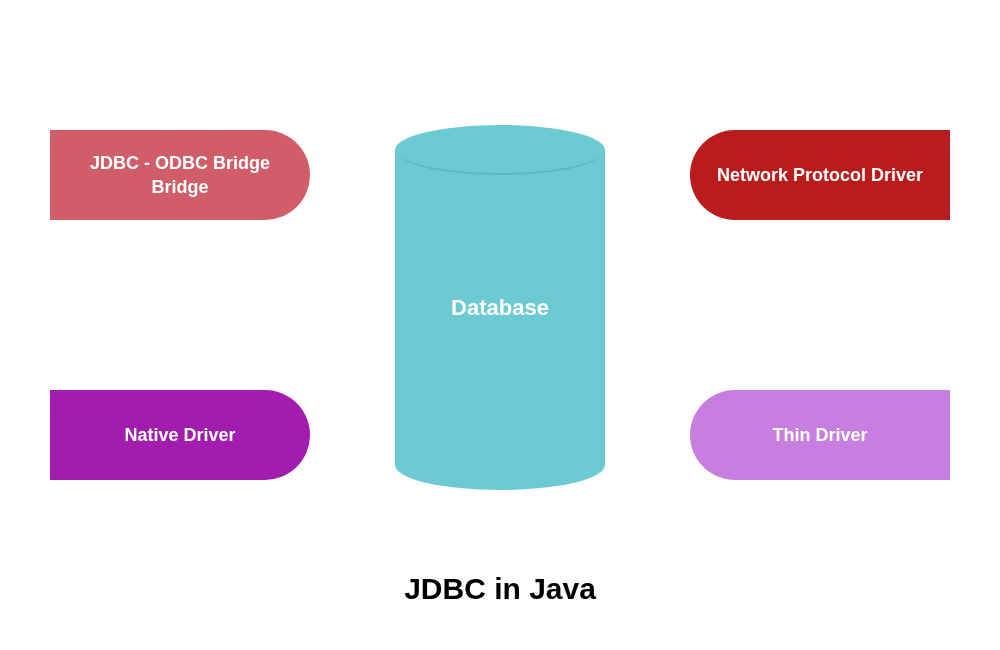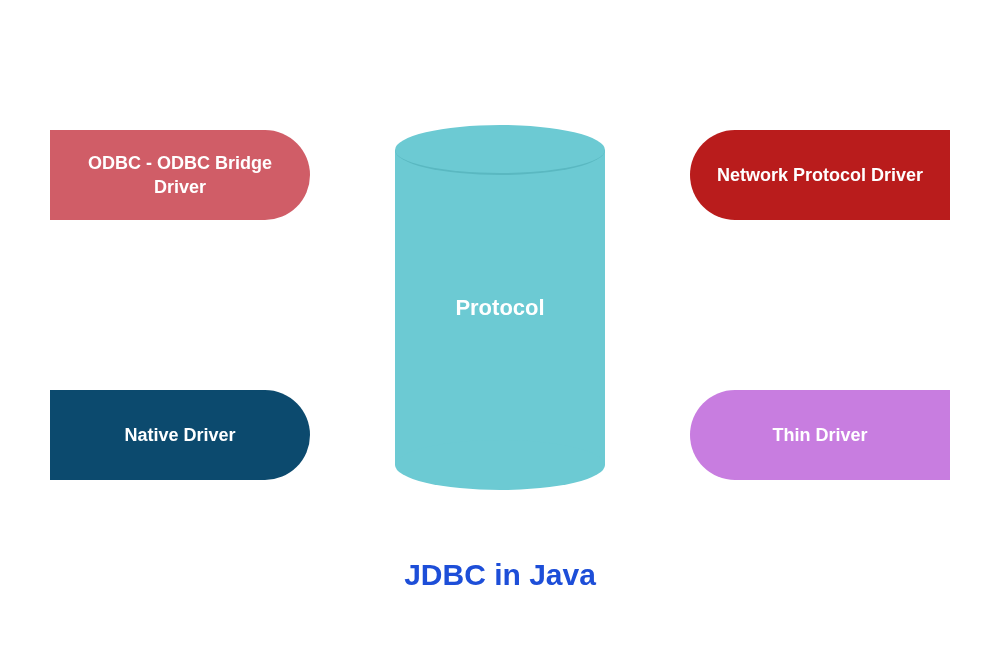--- a/index.html
+++ b/index.html
@@ -36,21 +36,21 @@
     .box-top-left {
       top: 130px;
       left: 50px;
       background: #d05d67;
       border-top-right-radius: 45px;
       border-bottom-right-radius: 45px;
     }
     .box-bottom-left {
       top: 390px;
       left: 50px;
-      background: #0c4a6e;
+      background: #a21caf;
       border-top-right-radius: 45px;
       border-bottom-right-radius: 45px;
     }
     .box-top-right {
       top: 130px;
       right: 50px;
       background: #b91c1c;
       border-top-left-radius: 45px;
       border-bottom-left-radius: 45px;
     }
@@ -102,51 +102,51 @@
       top: 50%;
       left: 50%;
       transform: translate(-50%, -50%);
       color: #ffffff;
       font-size: 22px;
       font-weight: 600;
       z-index: 2;
     }
     .title {
       position: absolute;
-      bottom: 58px;
+      bottom: 44px;
       left: 50%;
       transform: translateX(-50%);
       font-size: 30px;
       font-weight: 700;
-      color: #1d4ed8;
+      color: #000000;
     }
   </style>
 </head>
 <body>
 
 <div class="diagram-container">
 
   <div class="driver-box box-top-left">
-    <span>ODBC - ODBC Bridge Driver</span>
+    <span>JDBC - ODBC Bridge Bridge</span>
   </div>
 
   <div class="driver-box box-bottom-left">
     <span>Native Driver</span>
   </div>
 
   <div class="driver-box box-top-right">
     <span>Network Protocol Driver</span>
   </div>
 
   <div class="driver-box box-bottom-right">
     <span>Thin Driver</span>
   </div>
 
   <div class="database-cylinder">
     <div class="cylinder-body"></div>
     <div class="cylinder-ellipse-bottom"></div>
     <div class="cylinder-ellipse-top"></div>
-    <div class="database-label">Protocol</div>
+    <div class="database-label">Database</div>
   </div>
 
   <div class="title">JDBC in Java</div>
 
 </div>
 
 </body></html>

